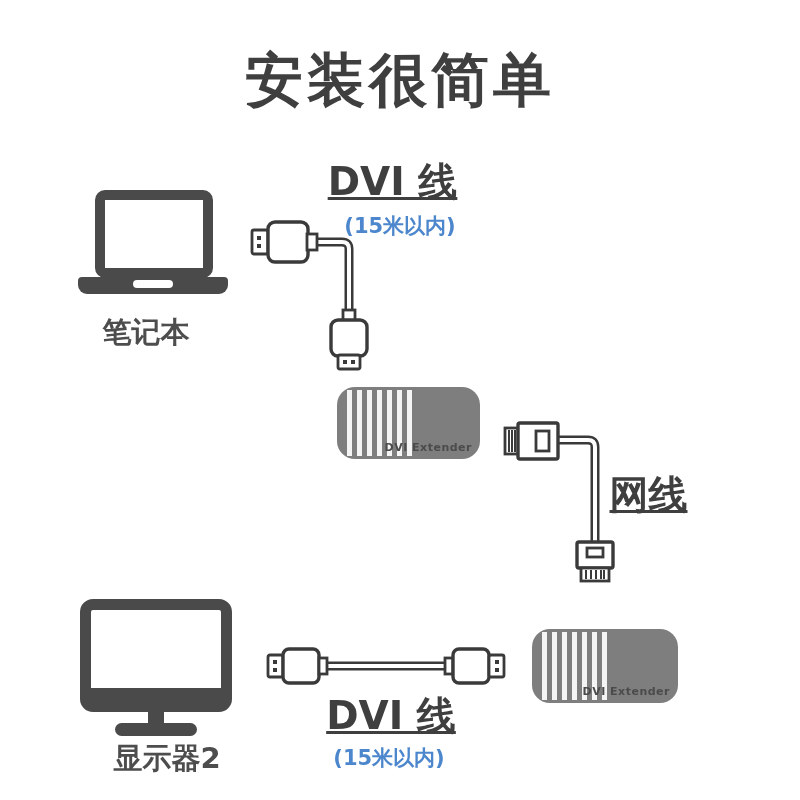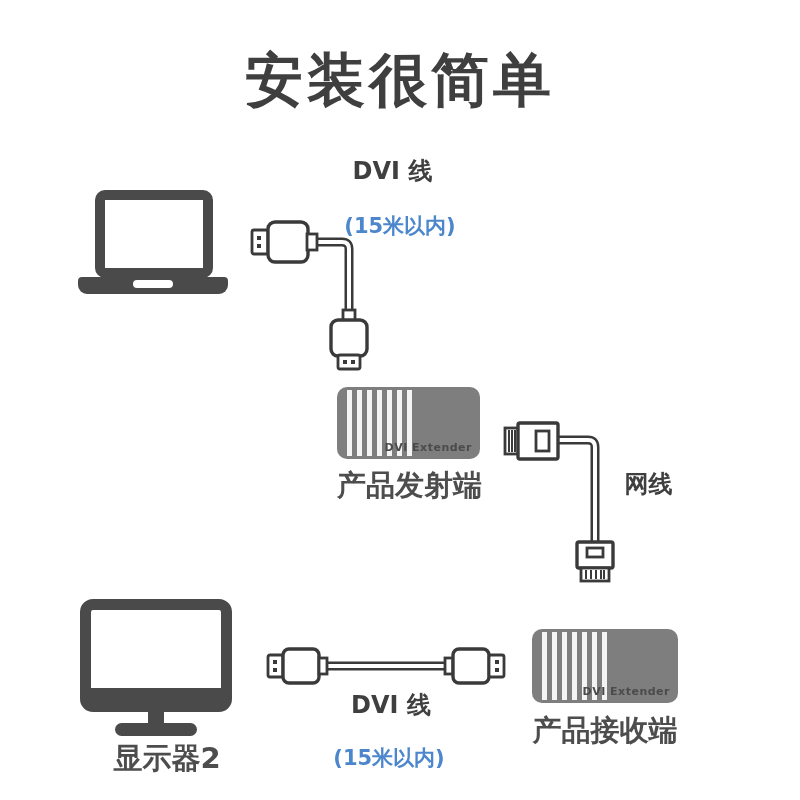--- a/index.html
+++ b/index.html
@@ -21,21 +21,21 @@
 
   
   .page-title{
     left:0;top:42px;width:800px;
     font-size:58px;font-weight:800;letter-spacing:4px;
     color:var(--text-dark);text-align:center;
   }
 
   
   .node-label{font-size:29px;font-weight:600;color:var(--label-gray);}
-  .cable-name{font-size:24px;font-weight:600;color:var(--text-dark);}
+  .cable-name{font-size:39px;font-weight:600;color:var(--text-dark);text-decoration:underline;}
   .cable-limit{font-size:21px;font-weight:600;color:var(--accent-blue);margin-top:16px;}
 
   
   .laptop{left:78px;top:190px;width:150px;height:104px;}
   .laptop-screen{
     position:absolute;left:17px;top:0;width:118px;height:88px;
     border:10px solid var(--icon-gray);border-radius:10px;background:#fff;
   }
   .laptop-base{
     position:absolute;left:0;top:87px;width:150px;height:17px;
@@ -60,21 +60,21 @@
     position:absolute;left:68px;top:110px;width:16px;height:18px;
     background:var(--icon-gray);
   }
   .monitor-foot{
     position:absolute;left:35px;top:124px;width:82px;height:13px;
     background:var(--icon-gray);border-radius:7px;
   }
 
   
   .extender-box{
-    background:var(--box-gray);border-radius:10px;
+    background:var(--box-gray);border-radius:18px;
   }
   .extender-stripes{
     position:absolute;left:10px;top:3px;bottom:3px;width:68px;
     background:repeating-linear-gradient(to right,var(--stripe-white) 0 5px,transparent 5px 10px);
   }
   .extender-text{
     position:absolute;right:8px;bottom:5px;
     font-size:11px;font-weight:bold;color:#4b4b4b;letter-spacing:.5px;
   }
   .box-transmitter{left:337px;top:387px;width:143px;height:72px;}
@@ -94,20 +94,21 @@
 <div id="stage">
 
   <div class="abs page-title">安装很简单</div>
 
   <div class="abs laptop">
     <div class="laptop-screen"></div>
     <div class="laptop-base">
       <div class="laptop-notch"></div>
     </div>
   </div>
+  <div class="abs node-label center" style="left:66px;top:313px;width:160px;">笔记本</div>
 
   <svg class="abs" style="left:248px;top:214px;" width="125" height="158" viewBox="0 0 125 158">
     <path class="wire-outer" d="M68 28 H94 Q101 28 101 35 V100"></path>
     <path class="wire-inner" d="M68 28 H94 Q101 28 101 35 V100"></path>
     <rect class="cbl-thin" x="4" y="16" width="16" height="24" rx="2"></rect>
     <rect class="cbl-dot" x="9" y="22" width="4" height="4"></rect>
     <rect class="cbl-dot" x="9" y="30" width="4" height="4"></rect>
     <rect class="cbl-outline" x="20" y="8" width="40" height="40" rx="7"></rect>
     <rect class="cbl-thin" x="59" y="20" width="10" height="16"></rect>
     <rect class="cbl-thin" x="95" y="96" width="12" height="11"></rect>
@@ -116,21 +117,20 @@
     <rect class="cbl-dot" x="95" y="146" width="4" height="4"></rect>
     <rect class="cbl-dot" x="103" y="146" width="4" height="4"></rect>
   </svg>
   <div class="abs cable-name center" style="left:325px;top:155px;width:135px;">DVI 线</div>
   <div class="abs cable-limit center" style="left:325px;top:196px;width:150px;">(15米以内)</div>
 
   <div class="abs extender-box box-transmitter">
     <div class="extender-stripes"></div>
     <div class="extender-text">DVI Extender</div>
   </div>
-  <div class="abs node-label center" style="left:327px;top:466px;width:165px;">产品发射端</div>
 
   <svg class="abs" style="left:503px;top:416px;" width="115" height="170" viewBox="0 0 115 170">
     <path class="wire-outer" d="M55 24 H85 Q92 24 92 31 V126"></path>
     <path class="wire-inner" d="M55 24 H85 Q92 24 92 31 V126"></path>
     <rect class="cbl-thin" x="2" y="12" width="13" height="26"></rect>
     <line class="pin-line" x1="6" y1="14" x2="6" y2="36"></line>
     <line class="pin-line" x1="9" y1="14" x2="9" y2="36"></line>
     <line class="pin-line" x1="12" y1="14" x2="12" y2="36"></line>
     <rect class="cbl-outline" x="15" y="7" width="40" height="36" rx="2"></rect>
     <rect class="cbl-thin" x="33" y="15" width="13" height="20"></rect>
@@ -168,15 +168,14 @@
     <rect class="cbl-dot" x="229" y="14" width="4" height="4"></rect>
     <rect class="cbl-dot" x="229" y="22" width="4" height="4"></rect>
   </svg>
   <div class="abs cable-name center" style="left:321px;top:689px;width:140px;">DVI 线</div>
   <div class="abs cable-limit center" style="left:319px;top:728px;width:140px;">(15米以内)</div>
 
   <div class="abs extender-box box-receiver">
     <div class="extender-stripes"></div>
     <div class="extender-text">DVI Extender</div>
   </div>
-  <div class="abs node-label center" style="left:525px;top:711px;width:160px;">产品接收端</div>
 
 </div>
 
 </body></html>

